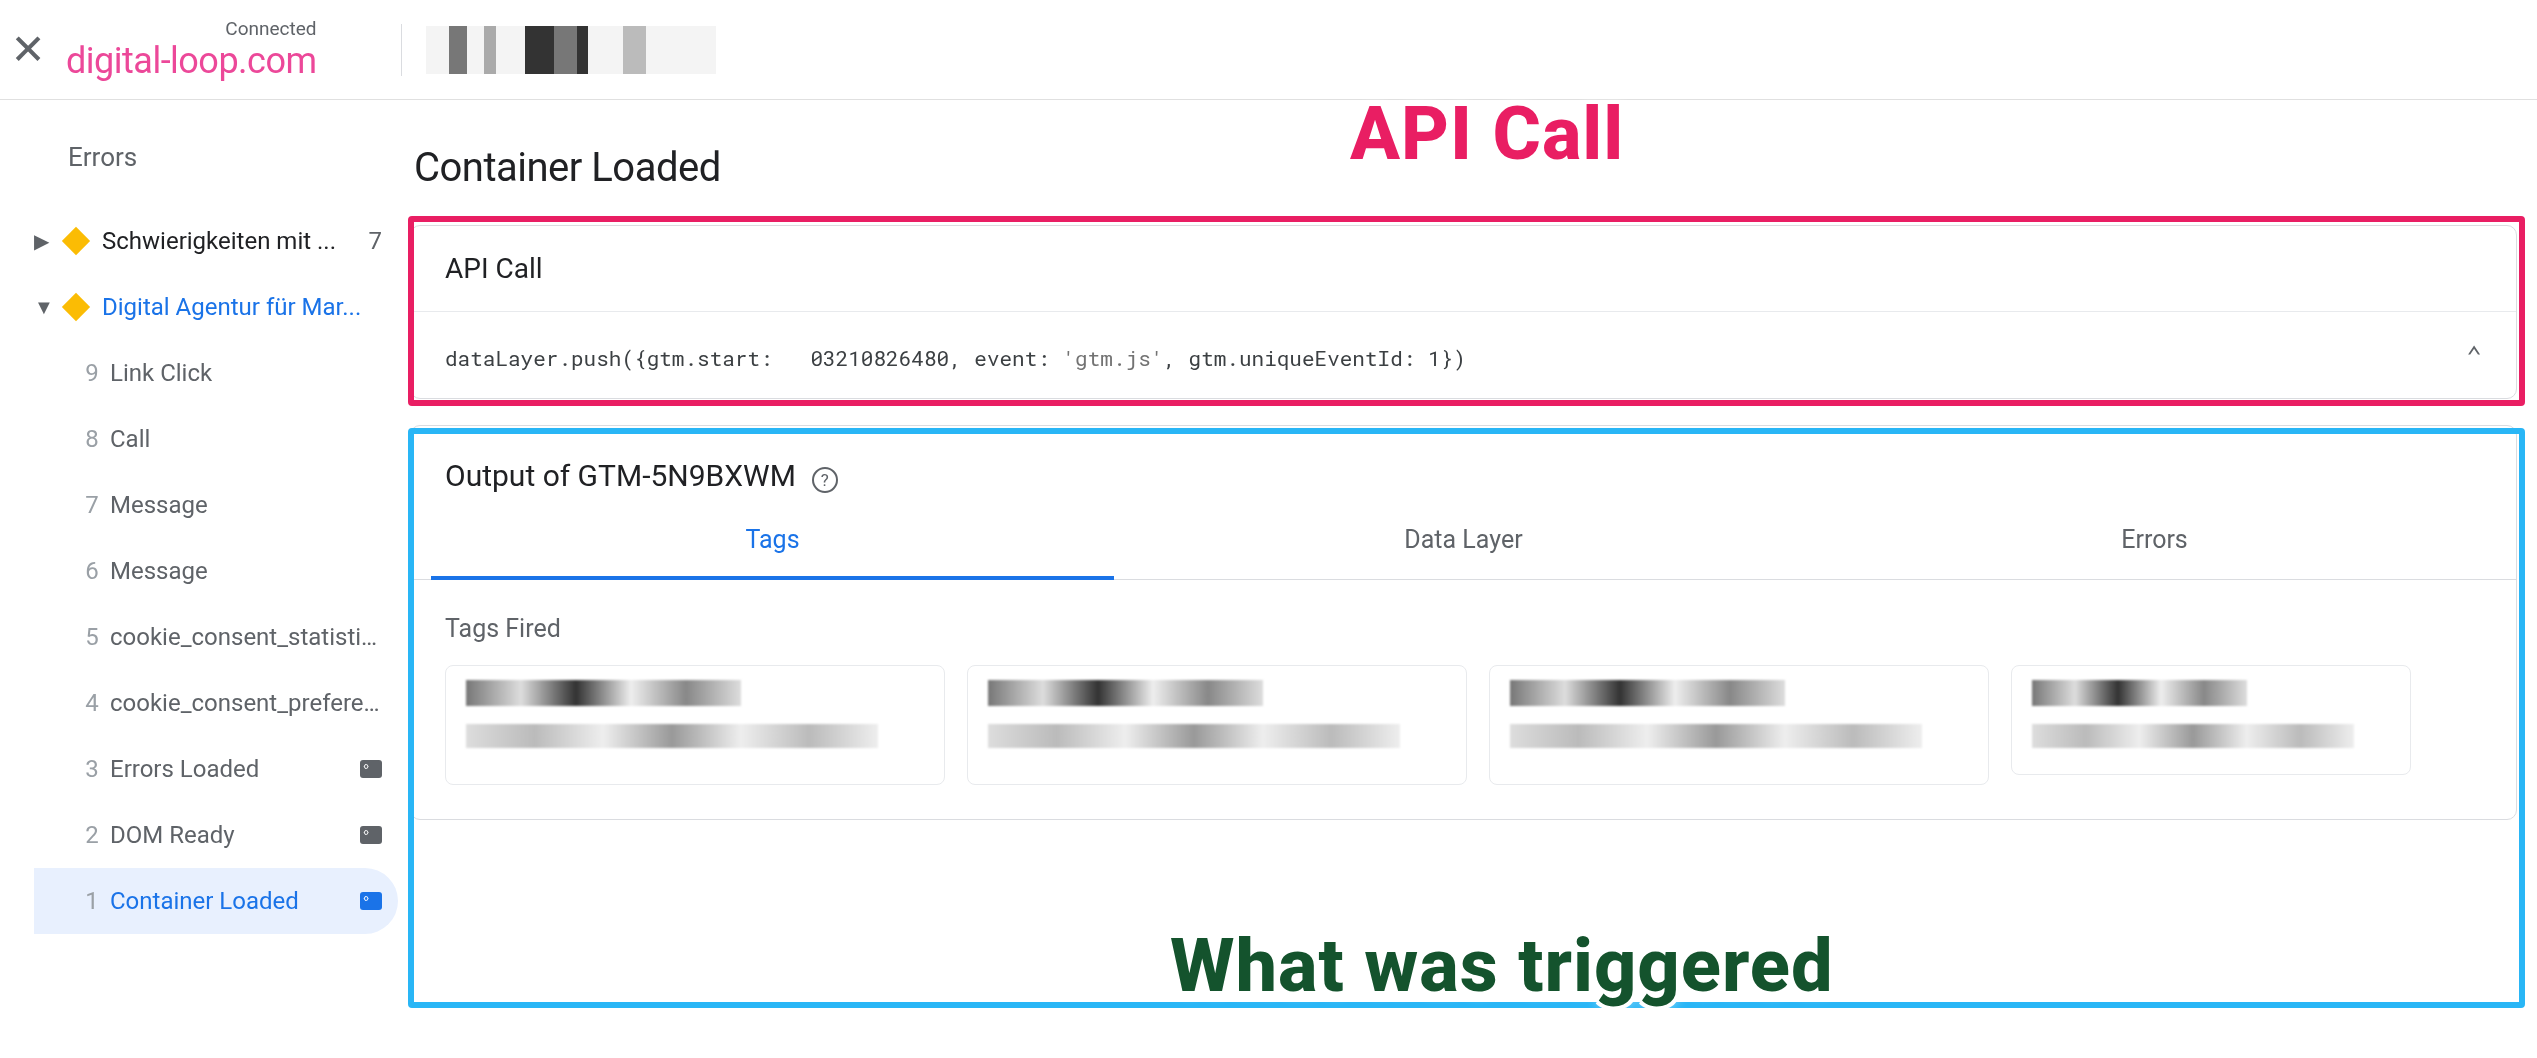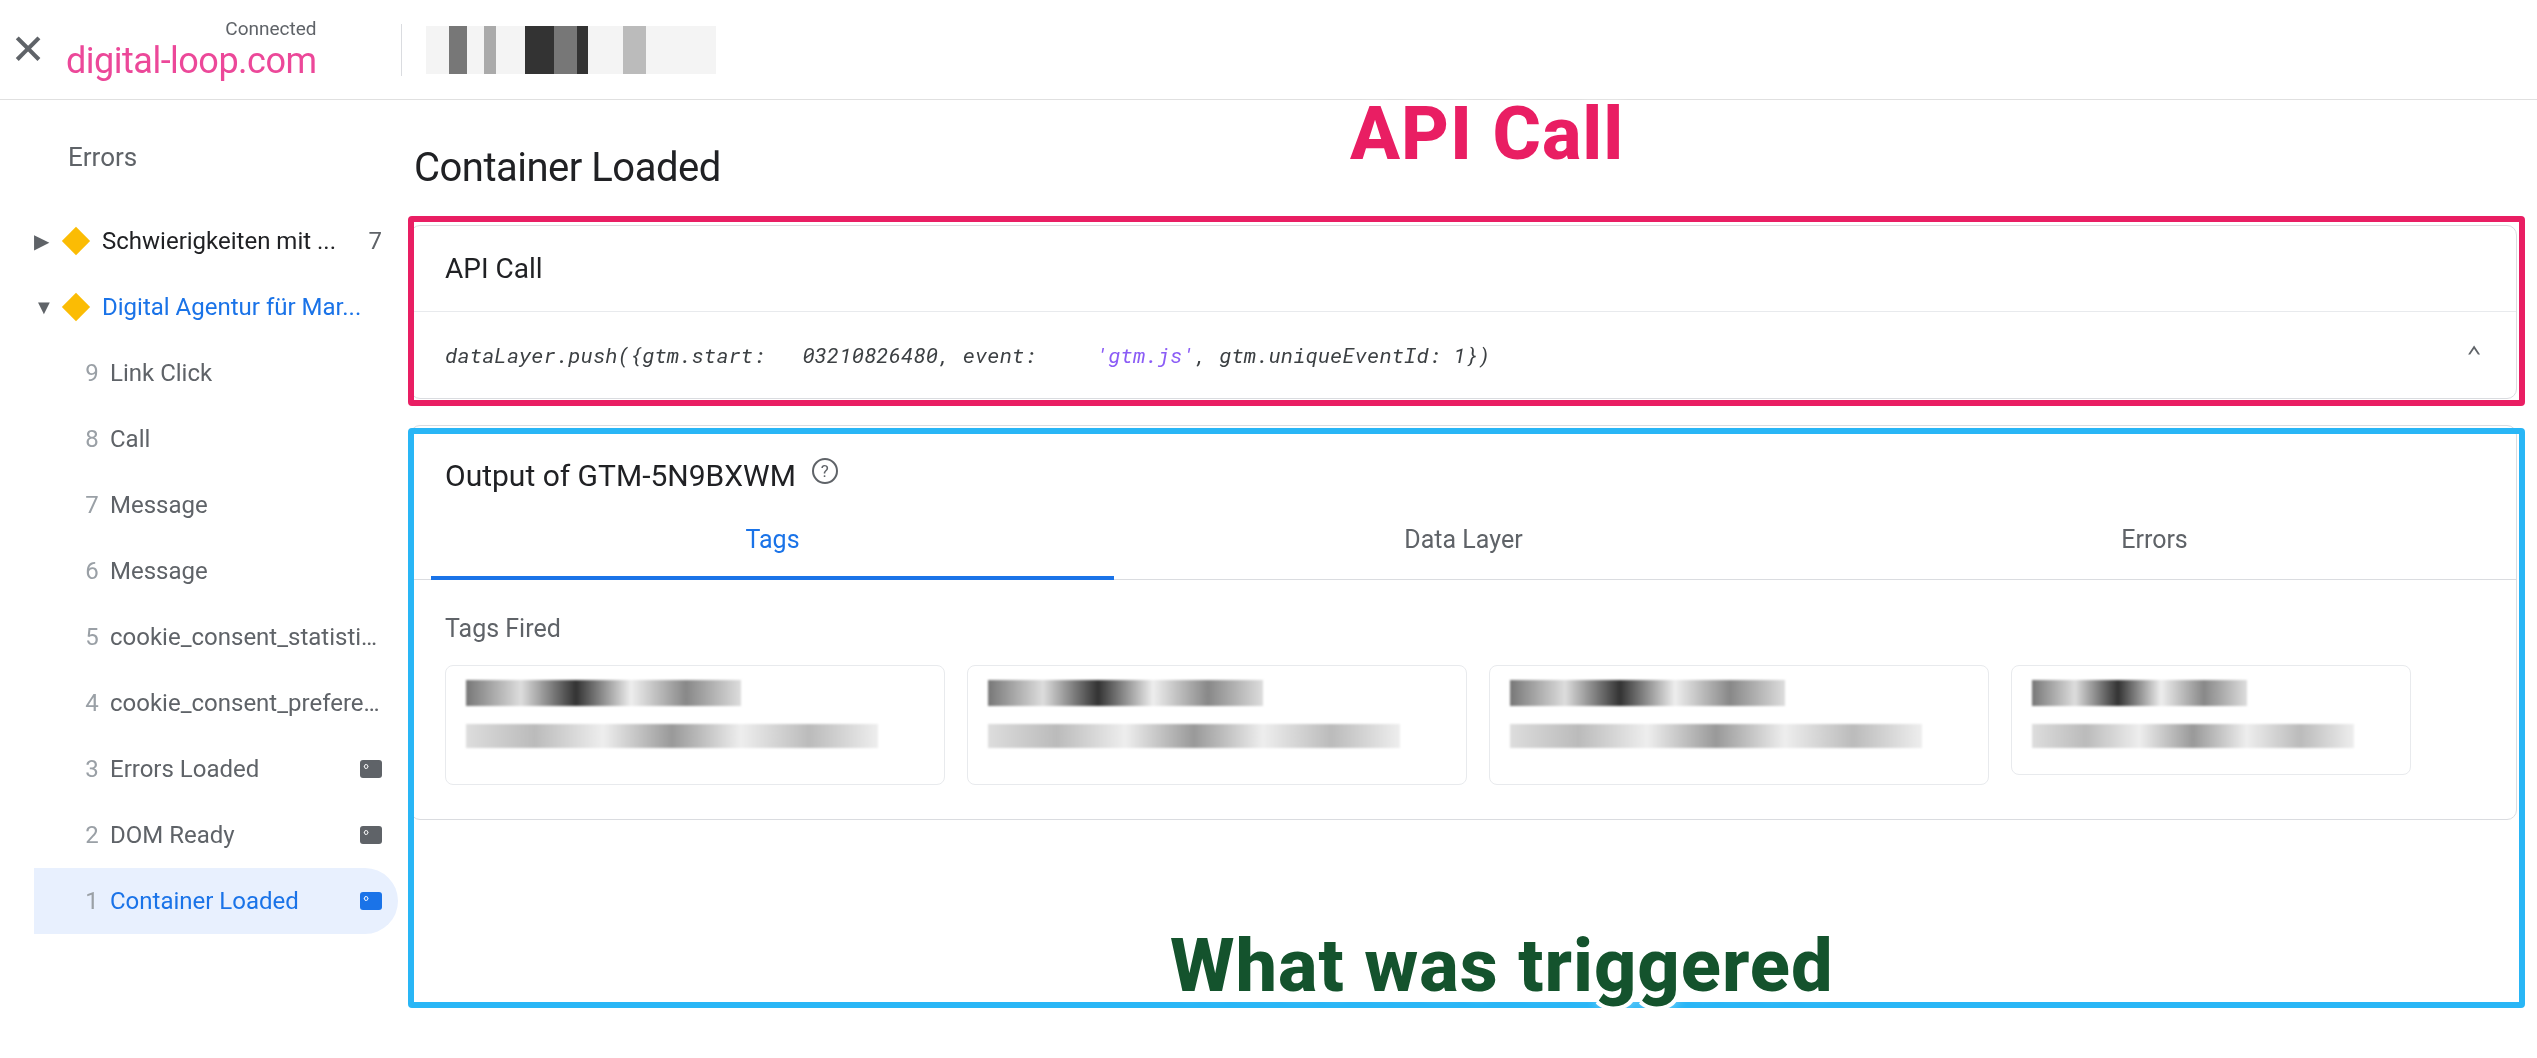--- a/index.html
+++ b/index.html
@@ -35,26 +35,26 @@
   .code-chip { display:inline-block; width:22px; height:18px; background:#5f6368; border-radius:3px; margin-left:12px; position:relative; }
   .code-chip::after { content:"‹›"; color:#fff; font-size:12px; position:absolute; left:3px; top:-1px; letter-spacing:-1px;}
   li.selected .code-chip { background:#1a73e8; }
 
   
   .main { flex: 1; padding: 6px 20px 0 0; position: relative; }
   .page-title { font-size: 40px; font-weight: 400; letter-spacing: -0.5px; padding: 26px 0 34px 4px; }
 
   .card { background: #fff; border: 1px solid #dadce0; border-radius: 10px; margin-bottom: 26px; position: relative; }
   .card-header { font-size: 28px; padding: 26px 34px; border-bottom: 1px solid #e8eaed; }
-  .api-body { display:flex; align-items:center; padding: 26px 34px; font-family: 'Roboto Mono', Menlo, monospace; font-size: 21px; color: #3c4043; font-style: italic; }
+  .api-body { display:flex; align-items:flex-end; padding: 26px 34px; font-family: 'Roboto Mono', Menlo, monospace; font-size: 21px; color: #3c4043; }
   .api-body .txt { white-space: pre; }
-  .api-body .str { color: #8b5cf6; margin-left: 47px; }
+  .api-body .str { color: #737373; }
   .caret-up { margin-left:auto; font-size: 26px; color:#5f6368; cursor:pointer; }
 
-  .output-head { display:flex; align-items:flex-start; padding: 32px 34px 10px; }
+  .output-head { display:flex; align-items:flex-end; padding: 32px 34px 10px; }
   .output-head h3 { font-size: 30px; font-weight:400; }
   .help-circ { width:26px;height:26px;border:2px solid #5f6368;border-radius:50%; margin-left:16px; color:#5f6368; font-size:17px; display:flex;align-items:center;justify-content:center; cursor:pointer;}
   .tabs { display:flex; border-bottom:1px solid #dadce0; padding: 0 20px; gap: 8px; }
   .tab { flex:1; text-align:center; padding:22px 0; font-size:25px; color:#5f6368; cursor:pointer; }
   .tab.active { color:#1a73e8; border-bottom:4px solid #1a73e8; margin-bottom:-1px; }
   .tags-body { padding: 34px; }
   .section-label { font-size:25px; color:#5f6368; padding-bottom:22px; }
   .tag-grid { display:flex; flex-wrap:wrap; gap:22px; }
   .tag-card { width:500px; height:120px; border:1px solid #e8eaed; border-radius:8px; padding:14px 20px; }
   .blur-line1 { height:26px; width:60%; background:linear-gradient(90deg,#777,#ddd,#333,#eee,#888,#ddd); filter:blur(1px); margin-bottom:18px;}

